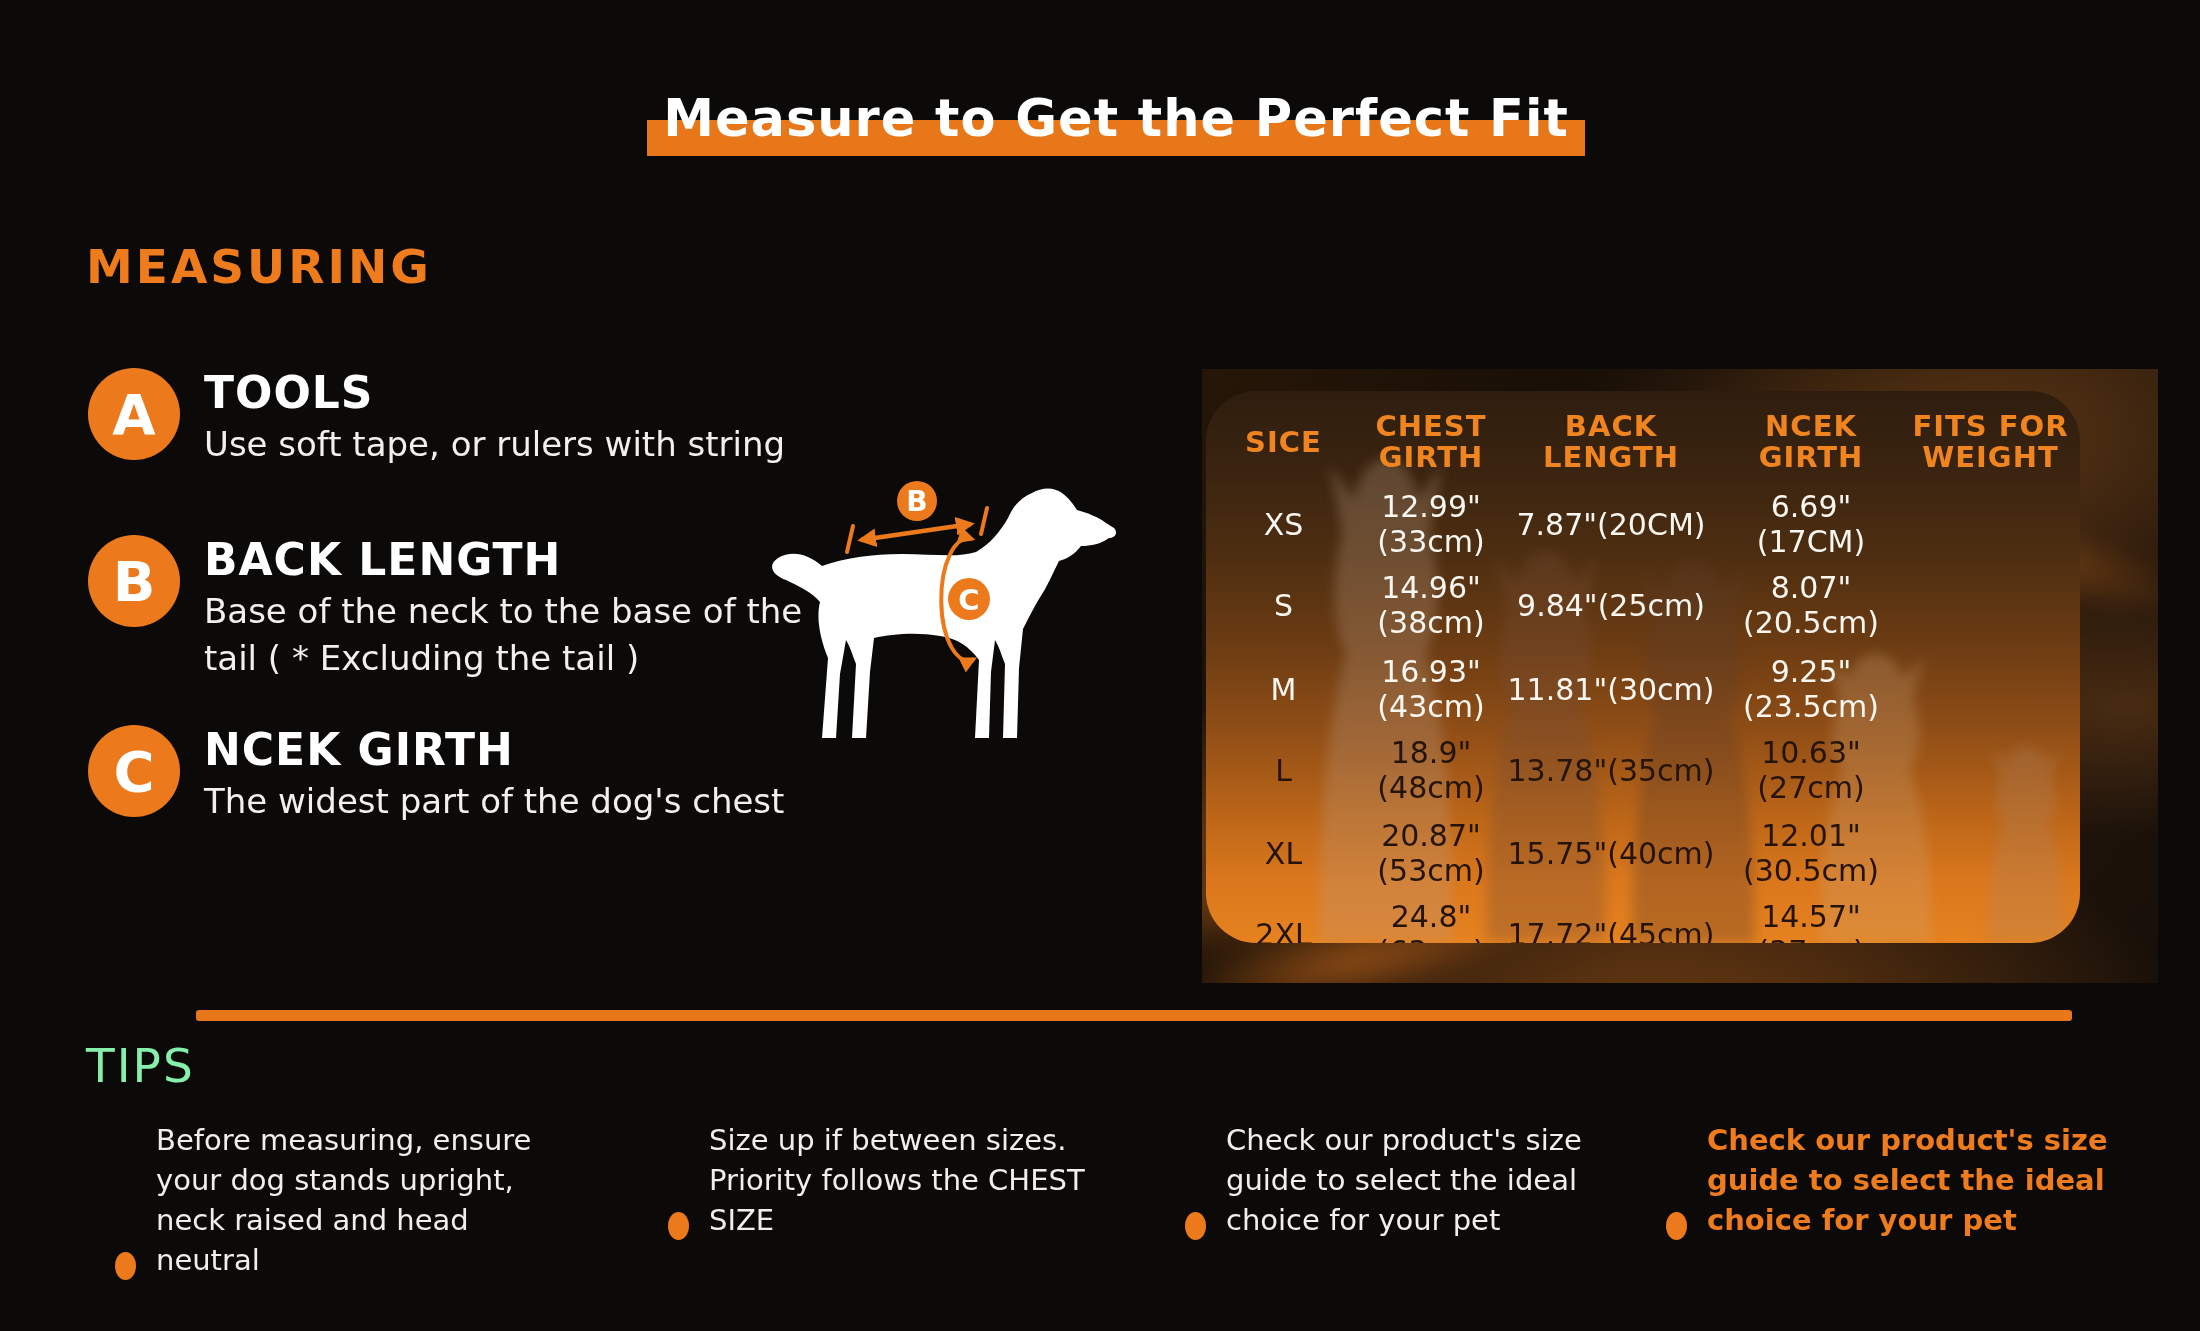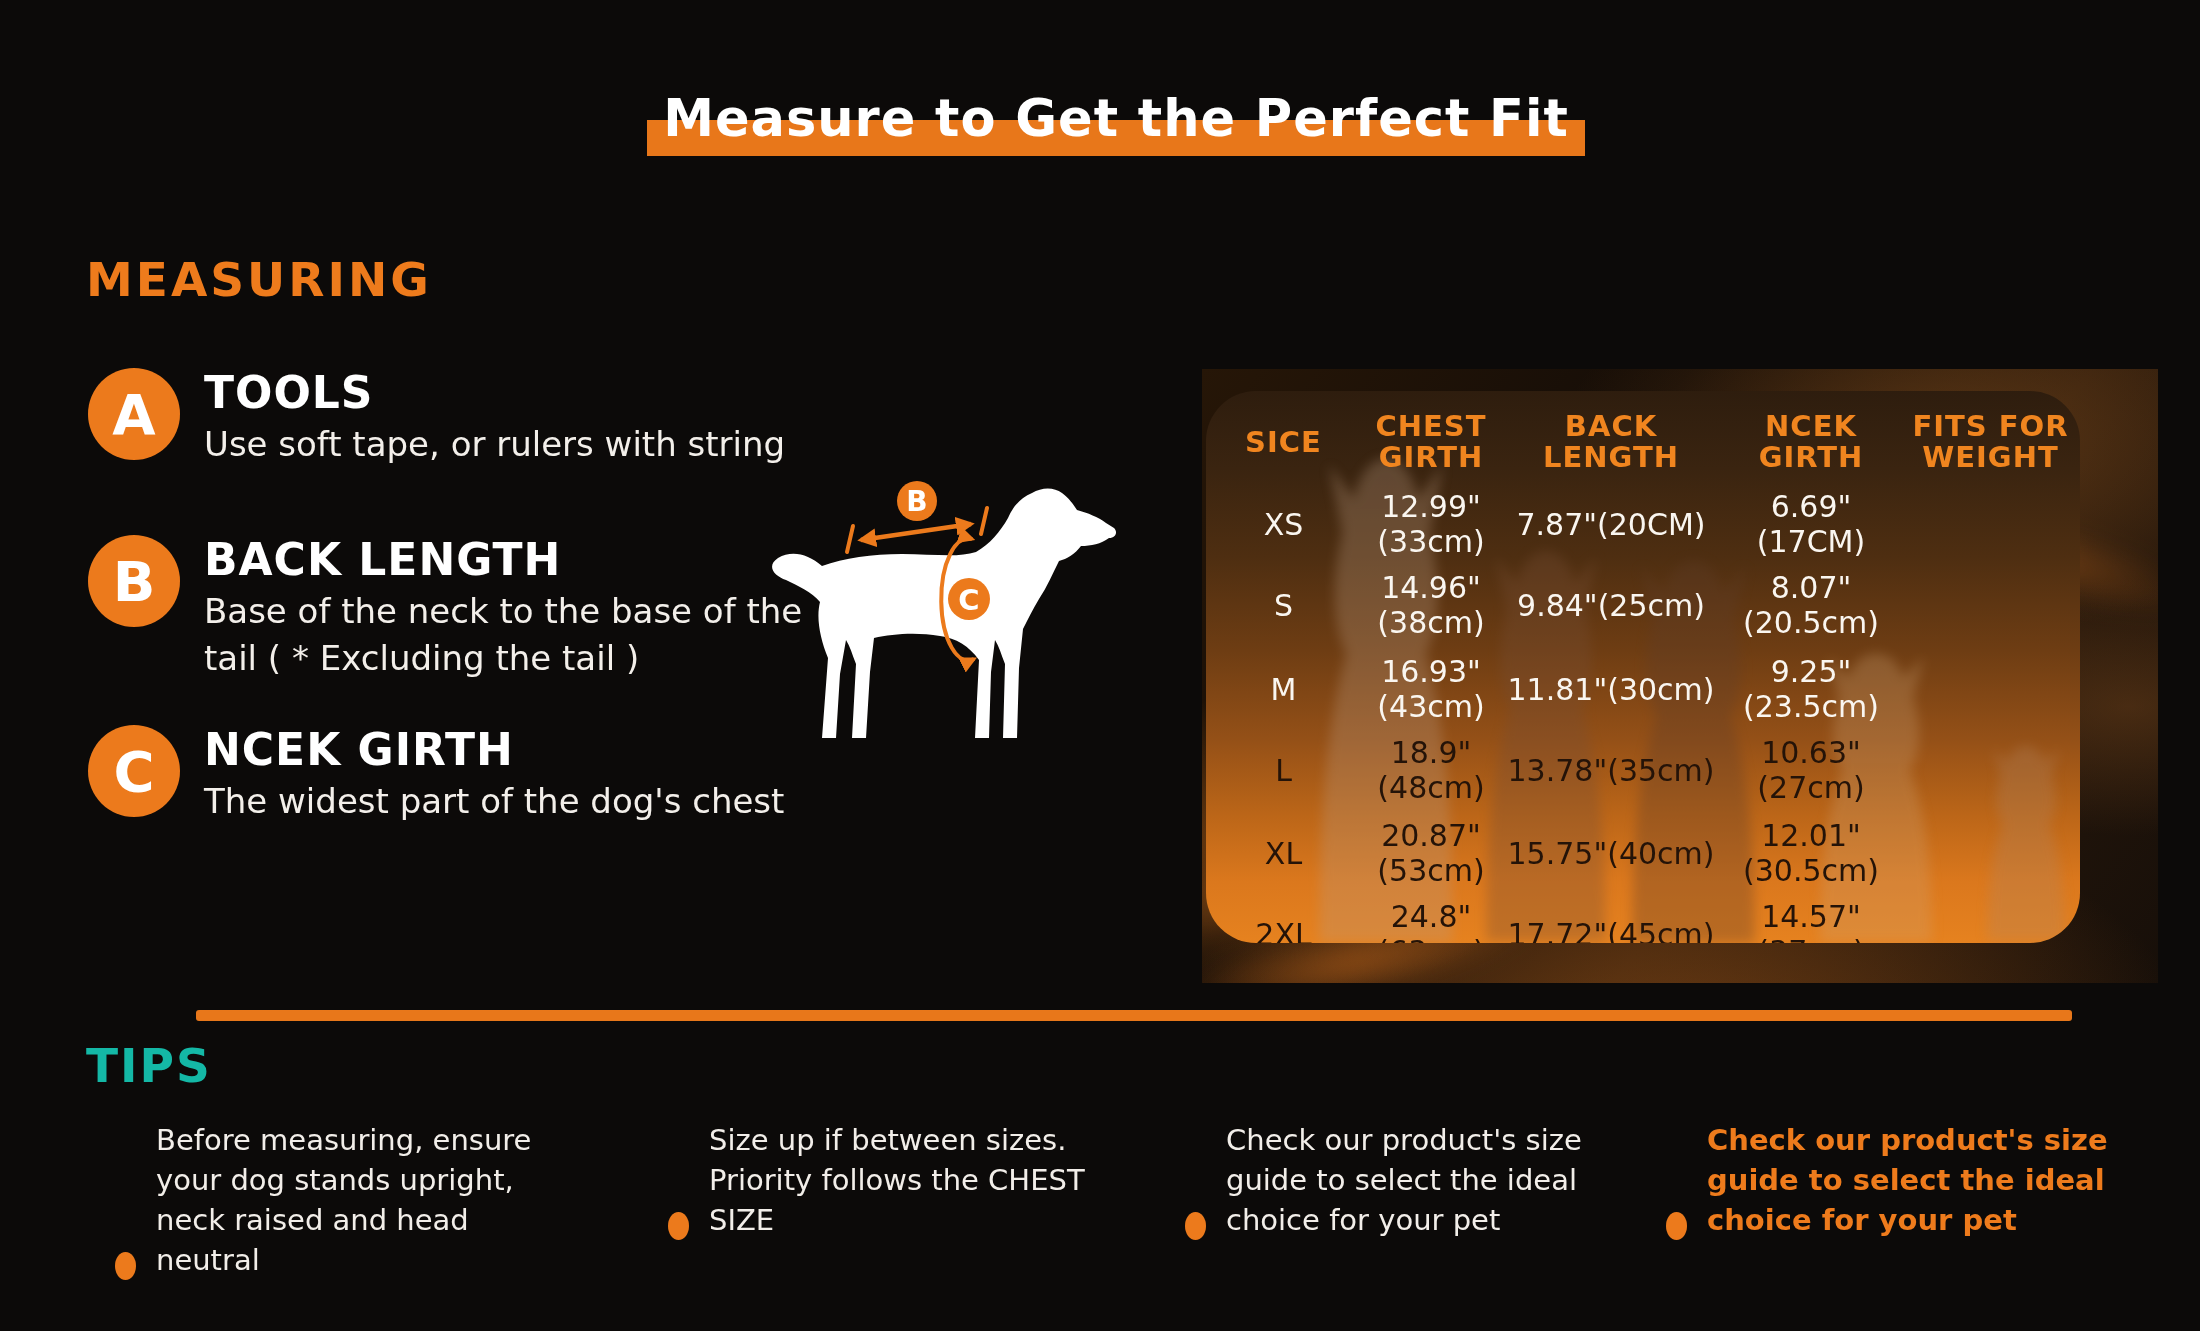--- a/index.html
+++ b/index.html
@@ -6,21 +6,21 @@
   .stage{position:relative;width:2200px;height:1331px;background:#0C0A09;overflow:hidden;
          font-family:"DejaVu Sans","Liberation Sans",sans-serif;color:#fff;padding-left:32px;}
 
   
   .title-wrap{position:absolute;top:88px;left:0;width:100%;display:flex;justify-content:center;}
   .page-title{font-size:51px;font-weight:700;letter-spacing:1px;line-height:62px;color:#FFFFFF;
               background:linear-gradient(180deg, rgba(0,0,0,0) 0 47%, #E8771A 47% 100%);
               padding:0 16px 6px 16px;white-space:nowrap;}
 
   
-  .measuring-heading{position:absolute;left:86px;top:252px;font-size:47px;font-weight:700;
+  .measuring-heading{position:absolute;left:86px;top:239px;font-size:47px;font-weight:700;
                      letter-spacing:3px;color:#EE7B1C;}
   .mitem{position:absolute;left:88px;display:flex;gap:24px;align-items:flex-start;}
   .mitem.a{top:368px}.mitem.b{top:535px}.mitem.c{top:725px}
   .badge{width:92px;height:92px;border-radius:50%;background:#EC7A1C;color:#fff;
          display:flex;align-items:center;justify-content:center;
          font-size:56px;font-weight:700;flex:0 0 92px;}
   .mtext{display:flex;flex-direction:column;}
   .mtitle{font-size:44px;font-weight:700;letter-spacing:1px;line-height:50px;color:#FFFFFF;}
   .mdesc{font-size:34px;line-height:47px;color:#F3EFEA;margin-top:3px;max-width:600px;}
   .mitem.a .mdesc{max-width:720px;}
@@ -56,22 +56,22 @@
   .tr{position:absolute;left:0;width:874px;display:grid;
       grid-template-columns:155px 140px 220px 180px 179px;align-items:center;
       font-size:30px;text-align:center;}
   .tr.r0{top:98px}.tr.r1{top:179px}.tr.r2{top:263px}
   .tr.r3{top:344px}.tr.r4{top:427px}.tr.r5{top:508px}
   .tr.light{color:#FAF6F0;}
   .tr.dark{color:#241308;}
 
   
   .divider{position:absolute;left:196px;top:1010px;width:1876px;height:11px;background:#E8771A;border-radius:3px;}
-  .tips-heading{position:absolute;left:86px;top:1038px;font-size:47px;font-weight:700;
-                letter-spacing:2px;color:#14b8a6;}
+  .tips-heading{position:absolute;left:86px;top:1038px;font-size:47px;font-weight:400;
+                letter-spacing:2px;color:#86efac;}
   .tip{position:absolute;top:1120px;display:flex;gap:20px;align-items:flex-end;}
   .tip.t0{left:115px}.tip.t1{left:668px}.tip.t2{left:1185px}.tip.t3{left:1666px}
   .tip-dot{width:21px;height:28px;border-radius:50%;background:#EC7A1C;margin-top:7px;flex:0 0 21px;}
   .tip-text{font-size:29px;line-height:40px;color:#F2EEE9;width:416px;}
   .tip.t3 .tip-text{color:#EE7B1C;font-weight:600;}
 </style>
 </head>
 <body>
 
 <div class="stage">

